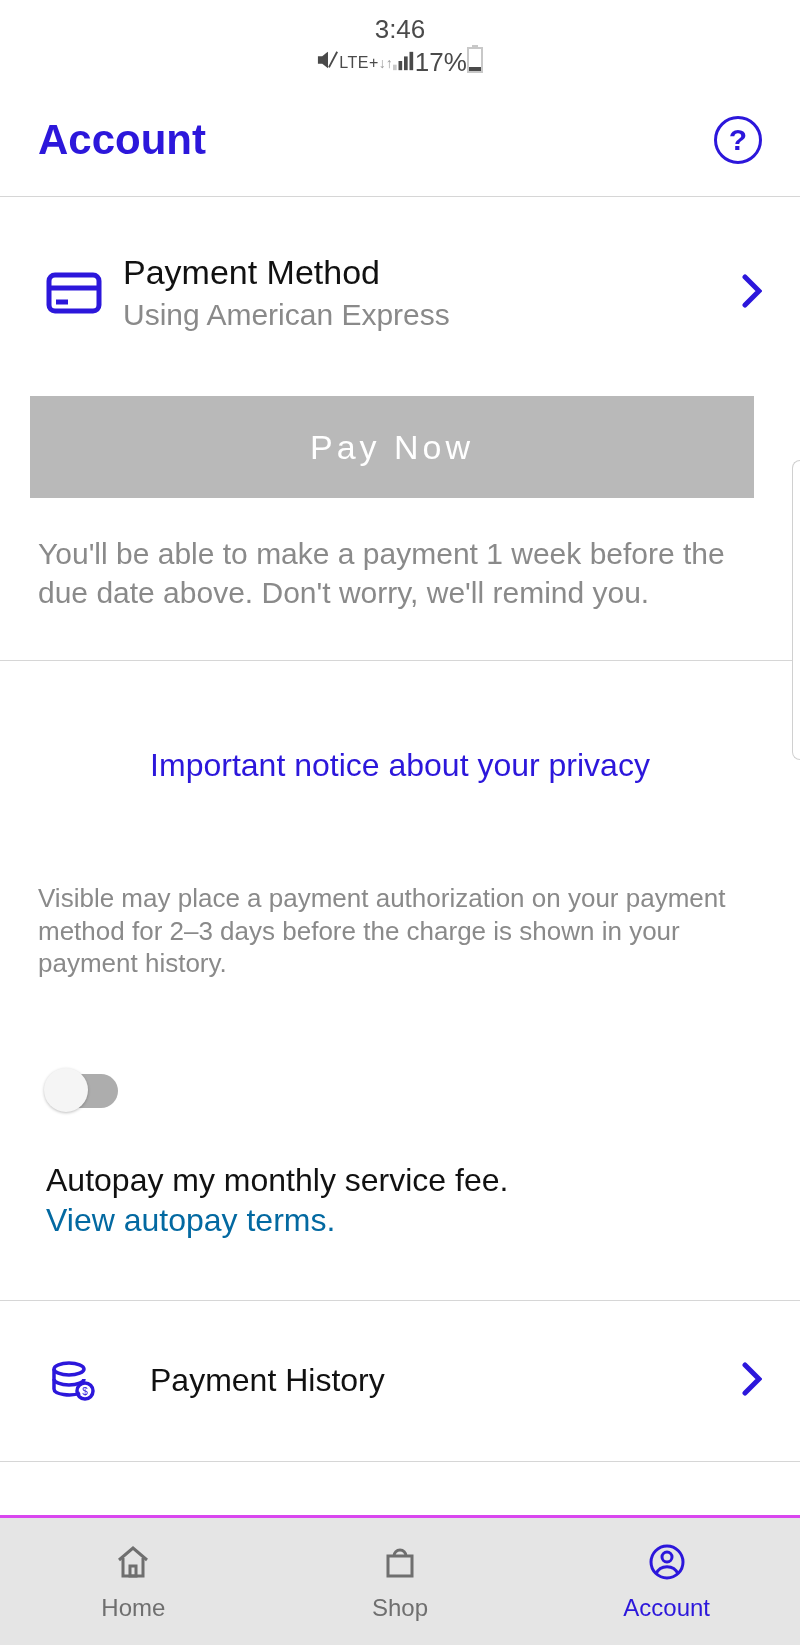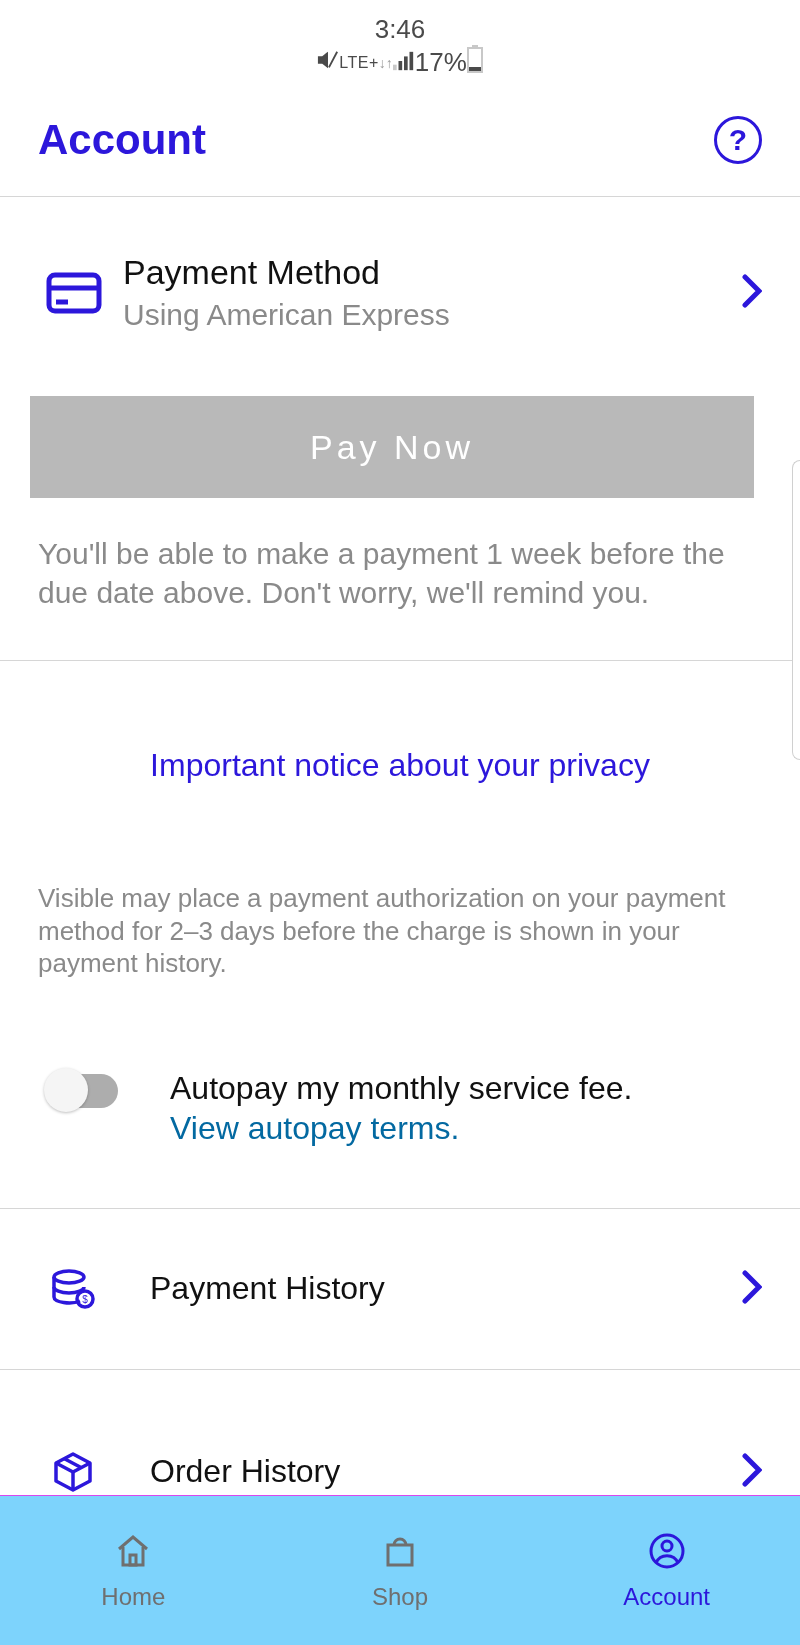--- a/index.html
+++ b/index.html
@@ -95,20 +95,21 @@
       font-size: 26px;
       line-height: 1.25;
       color: #8a8a8a;
     }
     .autopay-row {
       display: flex;
       align-items: flex-start;
       gap: 52px;
       padding: 88px 38px 60px 46px;
       border-bottom: 1px solid #d6d6d6;
+      flex-direction: column;
     }
     .toggle {
       width: 72px; height: 34px;
       background: #adadad;
       border-radius: 17px;
       position: relative;
       cursor: pointer;
       margin-top: 6px;
     }
     .toggle-knob {
@@ -129,23 +130,23 @@
       gap: 54px;
       cursor: pointer;
       border-bottom: 1px solid #d6d6d6;
     }
     .list-row.last { border-bottom: none; padding-bottom: 10px; padding-top: 81px; }
     .list-icon { width: 46px; display: flex; justify-content: center; }
     .list-label { flex: 1; font-size: 32px; color: #111; }
     .bottom-nav {
       position: absolute;
       left: 0; right: 0; bottom: 0;
-      height: 150px;
-      background: #7dd3fc;
-      border-top: 1px solid #d946ef;
+      height: 130px;
+      background: #e5e5e5;
+      border-top: 3px solid #d946ef;
       display: flex;
     }
     .nav-item {
       flex: 1;
       display: flex;
       flex-direction: column;
       align-items: center;
       justify-content: center;
       gap: 6px;
       cursor: pointer;

